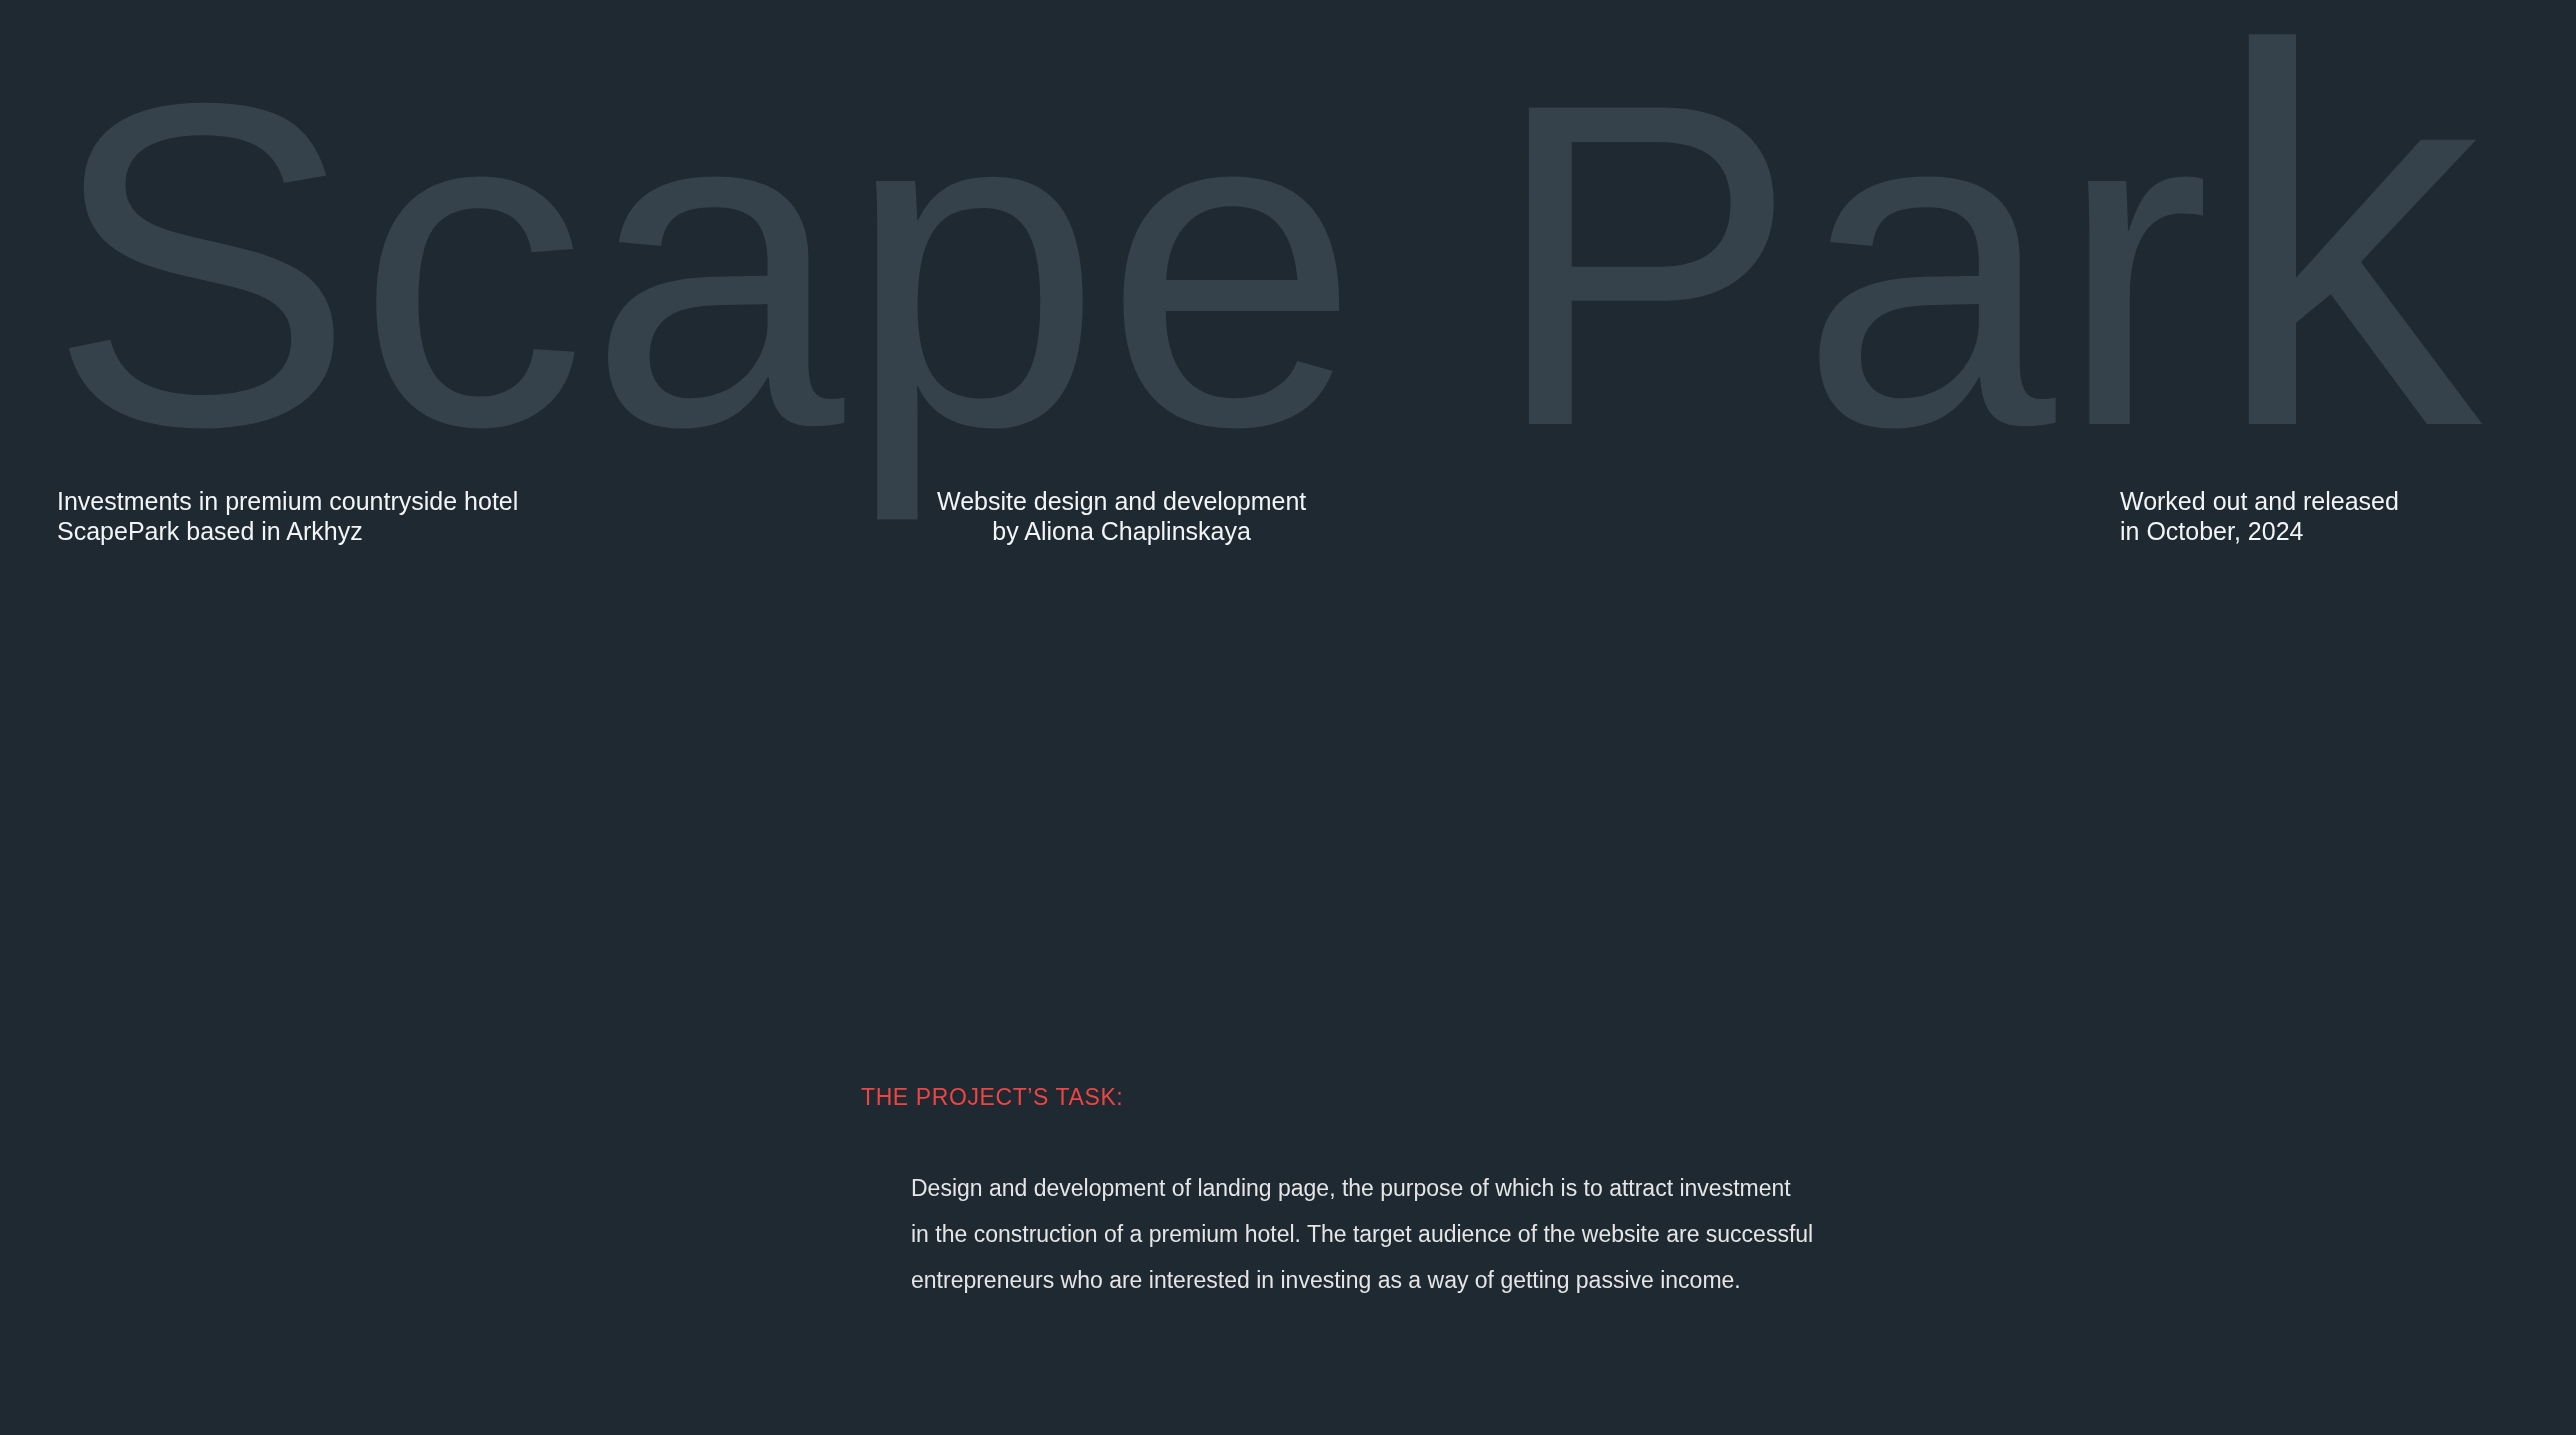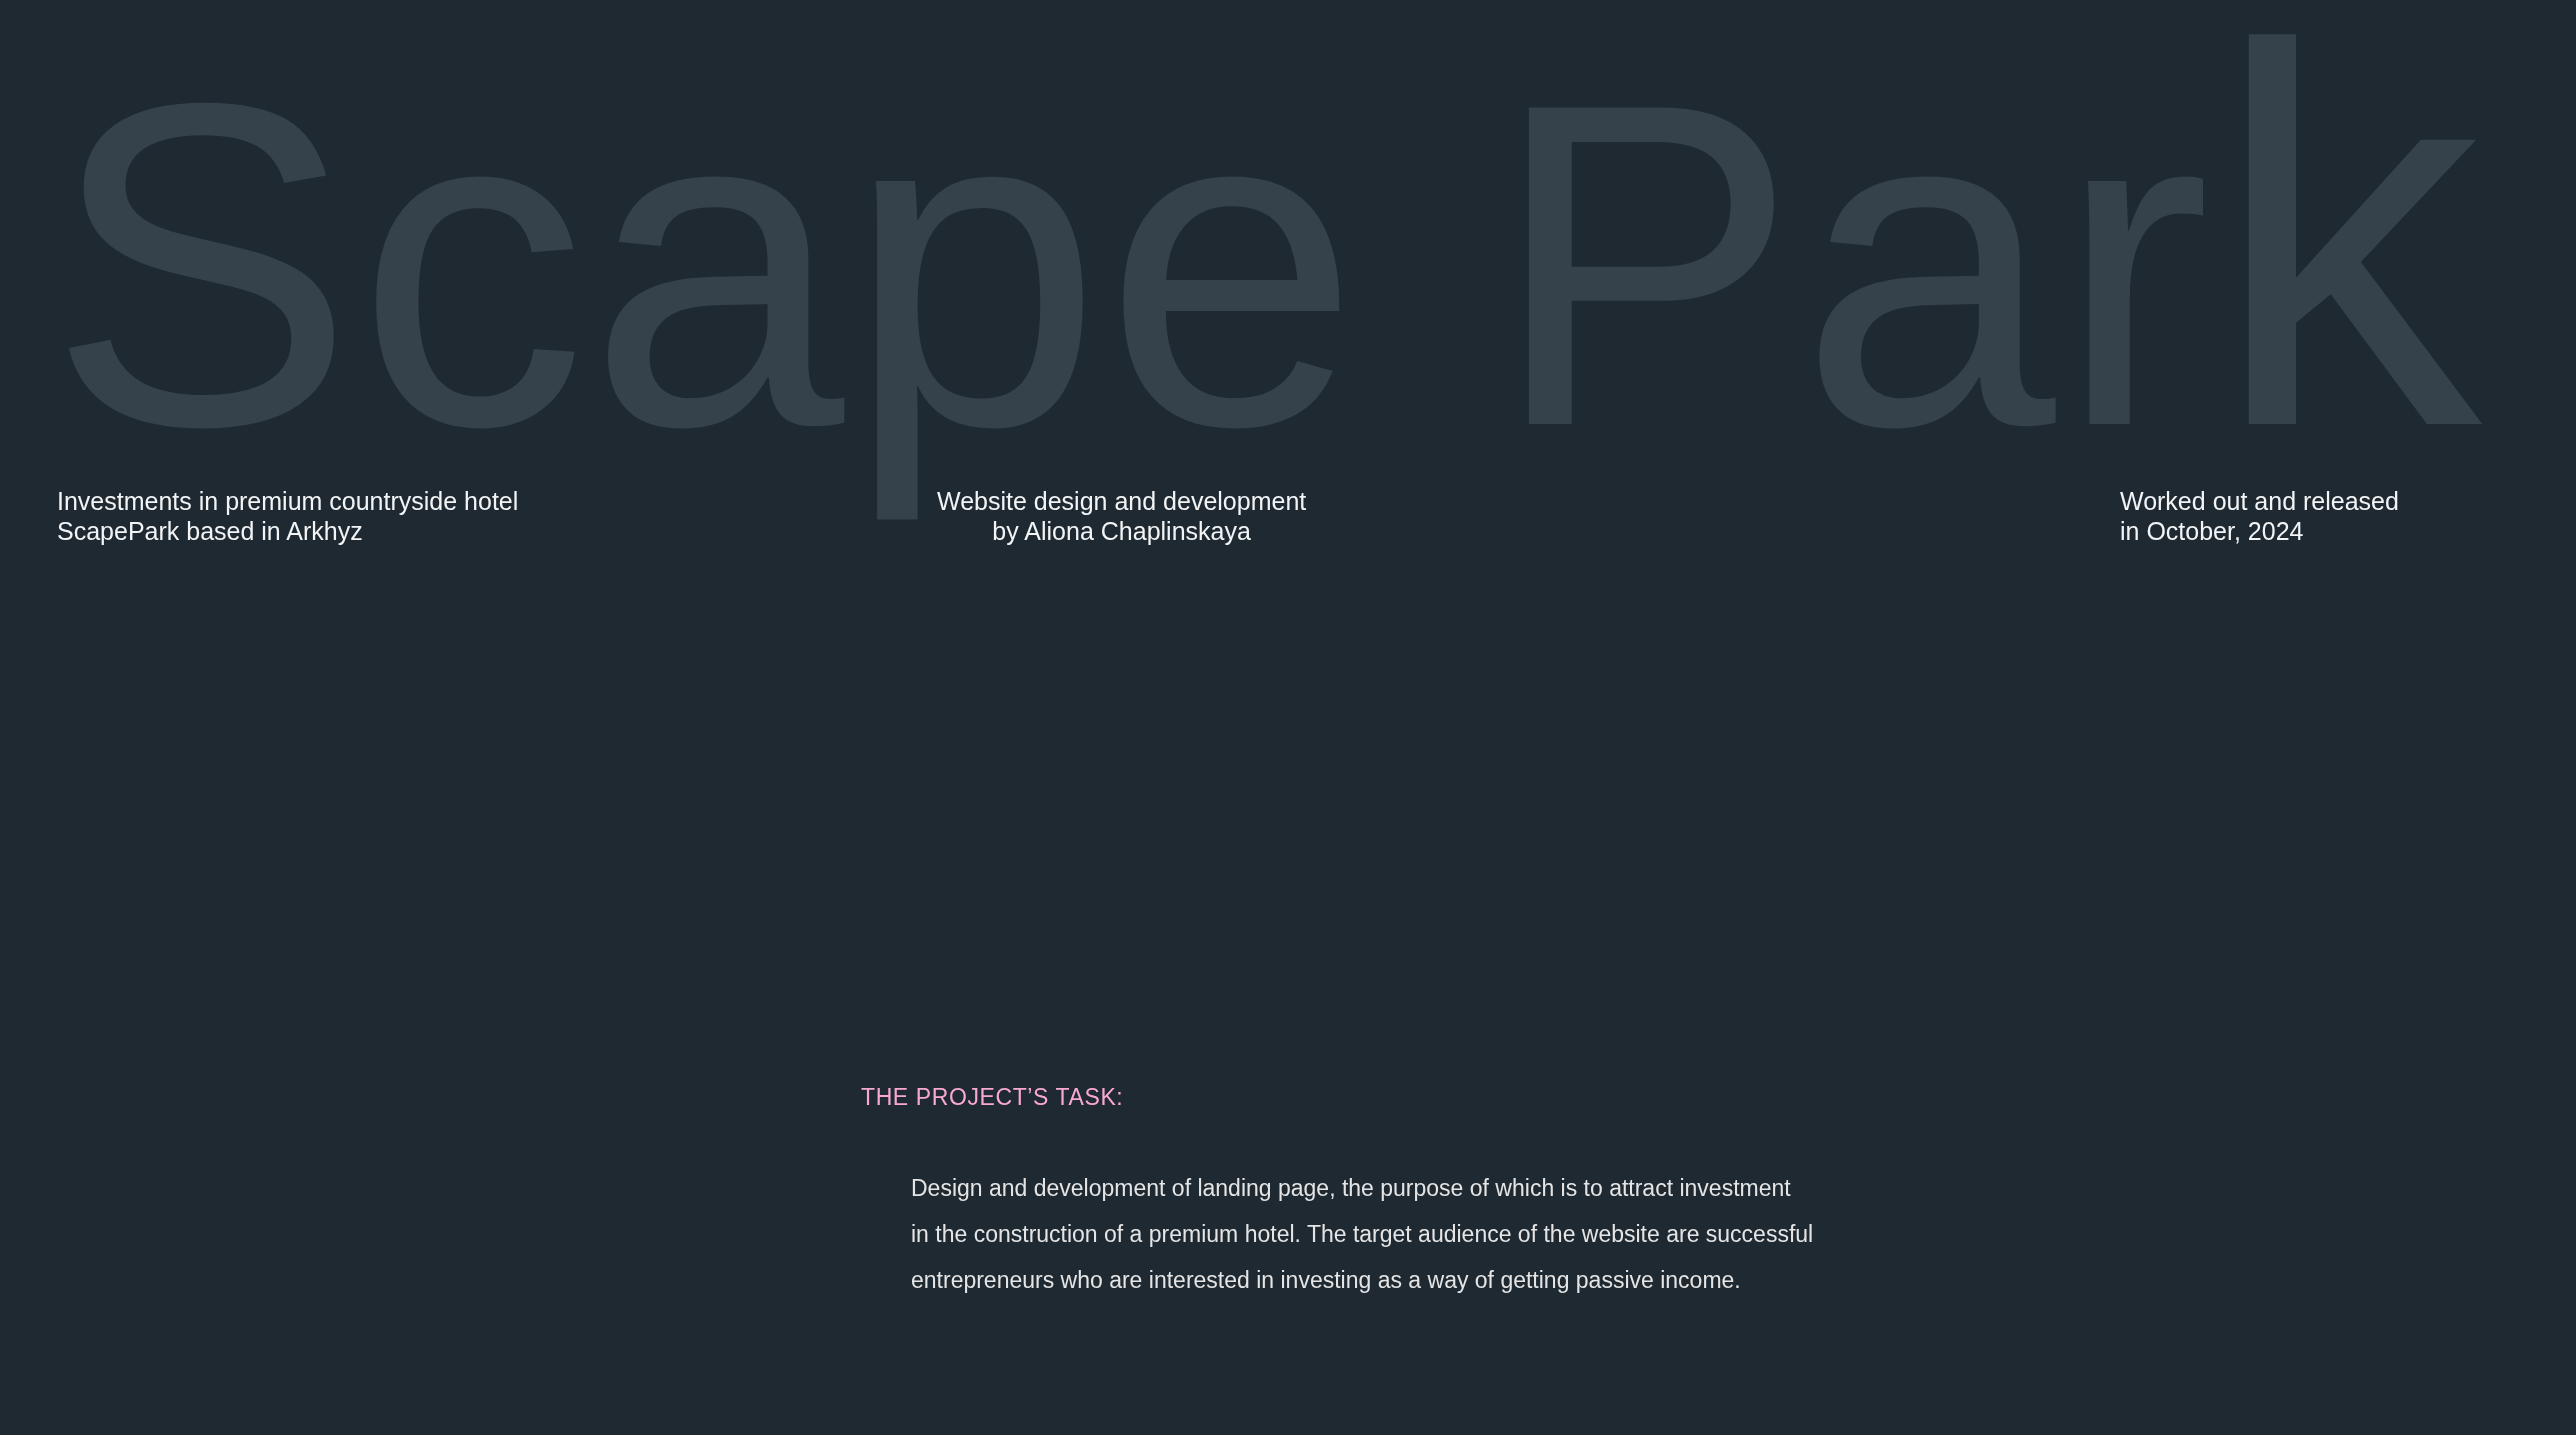--- a/index.html
+++ b/index.html
@@ -56,21 +56,21 @@
 
   
   .task-label {
     position: absolute;
     left: 861px;
     top: 1083px;
     font-size: 23px;
     line-height: 28px;
     font-weight: 400;
     letter-spacing: 0.6px;
-    color: #f9a8d4;
+    color: #ef4444;
   }
 
   .task-description {
     position: absolute;
     left: 911px;
     top: 1165px;
     width: 1582px;
     font-size: 23px;
     line-height: 46px;
     font-weight: 400;

